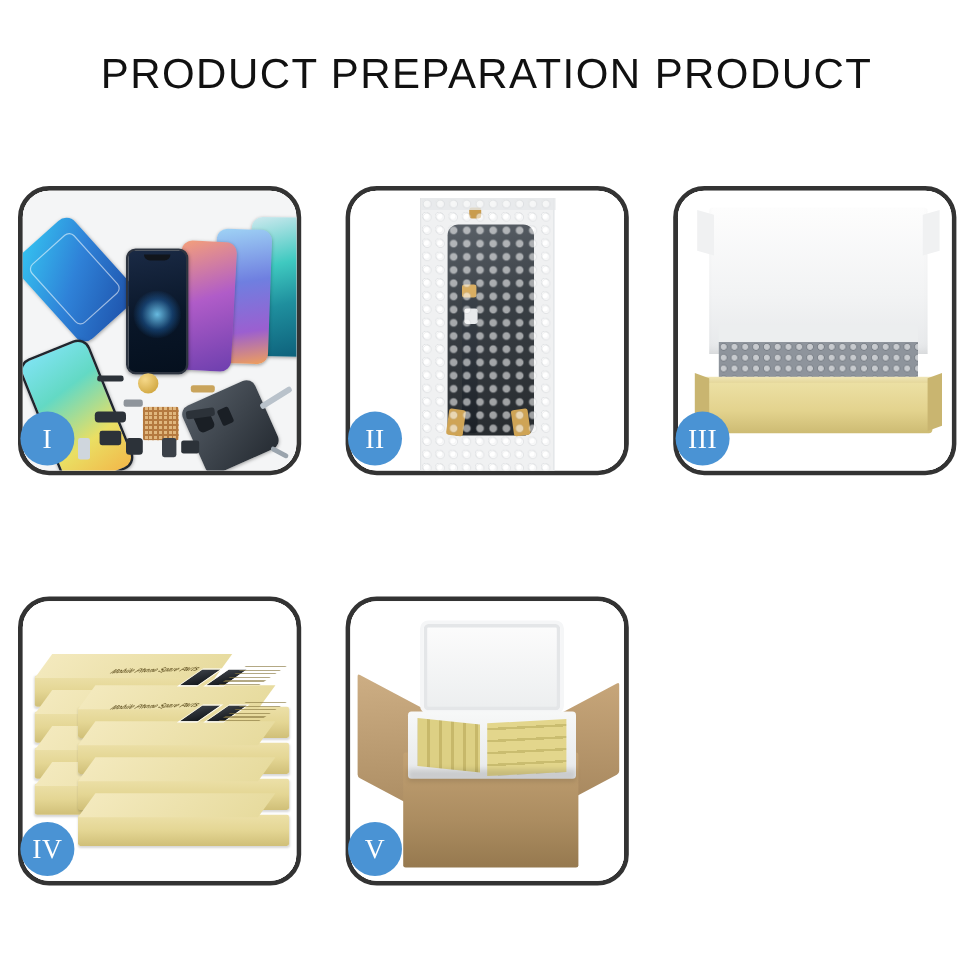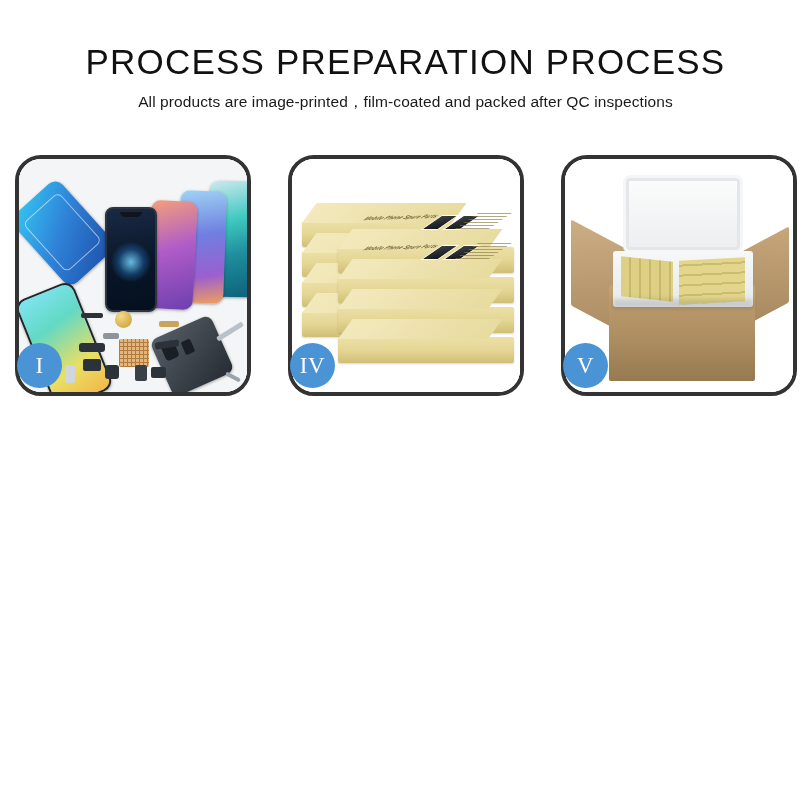--- a/index.html
+++ b/index.html
@@ -335,22 +335,21 @@
   .c6-tape2{left:48px;top:160px;width:16px;height:18px;transform:skewY(19deg);}
   .c6-seam{
     position:absolute;left:64px;top:26px;width:92px;height:3px;
     background:rgba(150,122,82,.7);transform:skewY(-22deg) skewX(-18deg);
   }
 </style>
 </head>
 <body>
 
 <div class="header">
-  <div class="title">PROCESS PREPARATION PROCESS</div>
-  <div class="subtitle">All products are image-printed，film-coated and packed after QC inspections</div>
+  <div class="title">PRODUCT PREPARATION PRODUCT</div>
 </div>
 
 <div class="grid">
 
   <div class="card">
     <div class="card-inner">
       <div class="p1">
         <div class="ph ph-a2"></div>
         <div class="ph ph-a"></div>
         <div class="ph ph-e"></div>
@@ -371,21 +370,51 @@
         <div class="part pt8"></div>
         <div class="part pt9"></div>
         <div class="part pt10"></div>
         <div class="part pt11"></div>
         <div class="part pt12"></div>
       </div>
     </div>
     <div class="badge">I</div>
   </div>
 
-
+  <div class="card">
+    <div class="card-inner">
+      <div class="p2">
+        <div class="bubble-bag">
+          <div class="lcd"></div>
+          <div class="lcd-flex"></div>
+          <div class="lcd-chip"></div>
+          <div class="lcd-conn cn1"></div>
+          <div class="lcd-conn cn2"></div>
+          <div class="lcd-conn cn3"></div>
+          <div class="lcd-conn cn4"></div>
+          <div class="bag-seal"></div>
+          <div class="bubble-overlay"></div>
+        </div>
+      </div>
+    </div>
+    <div class="badge">II</div>
+  </div>
+
+  <div class="card">
+    <div class="card-inner">
+      <div class="p3">
+        <div class="box3-lid"></div>
+        <div class="box3-foam"></div>
+        <div class="box3-bubble"></div>
+        <div class="box3-rim2"></div>
+        <div class="box3-front"></div>
+      </div>
+    </div>
+    <div class="badge">III</div>
+  </div>
 
   <div class="card">
     <div class="card-inner">
       <div class="p4">
         <div class="stack">
           <div class="sbox s1">
               <div class="sbox-top"></div>
             </div>
           <div class="sbox s2">
               <div class="sbox-top"></div>

